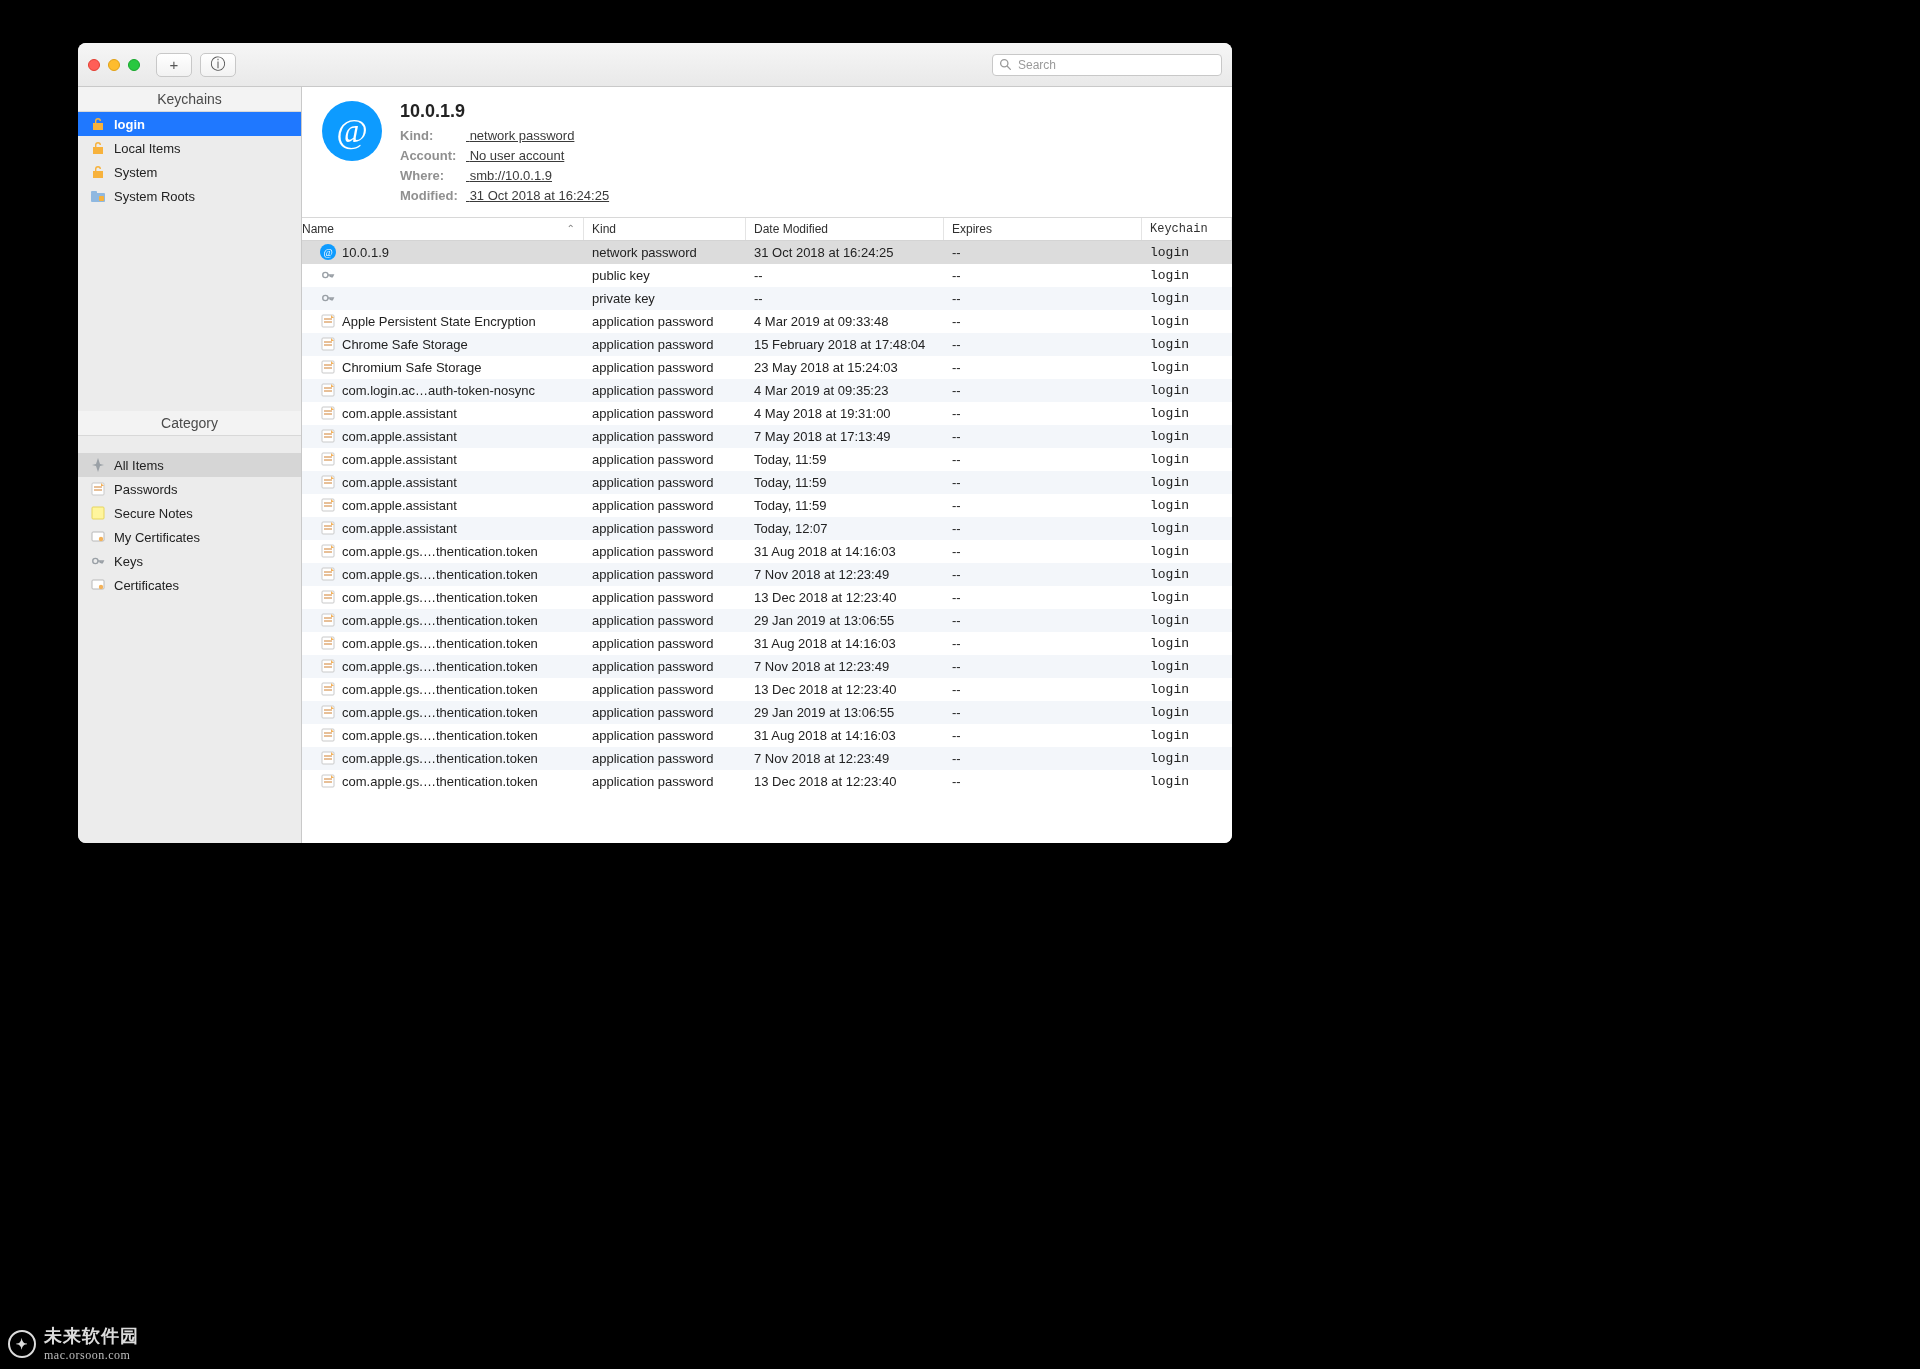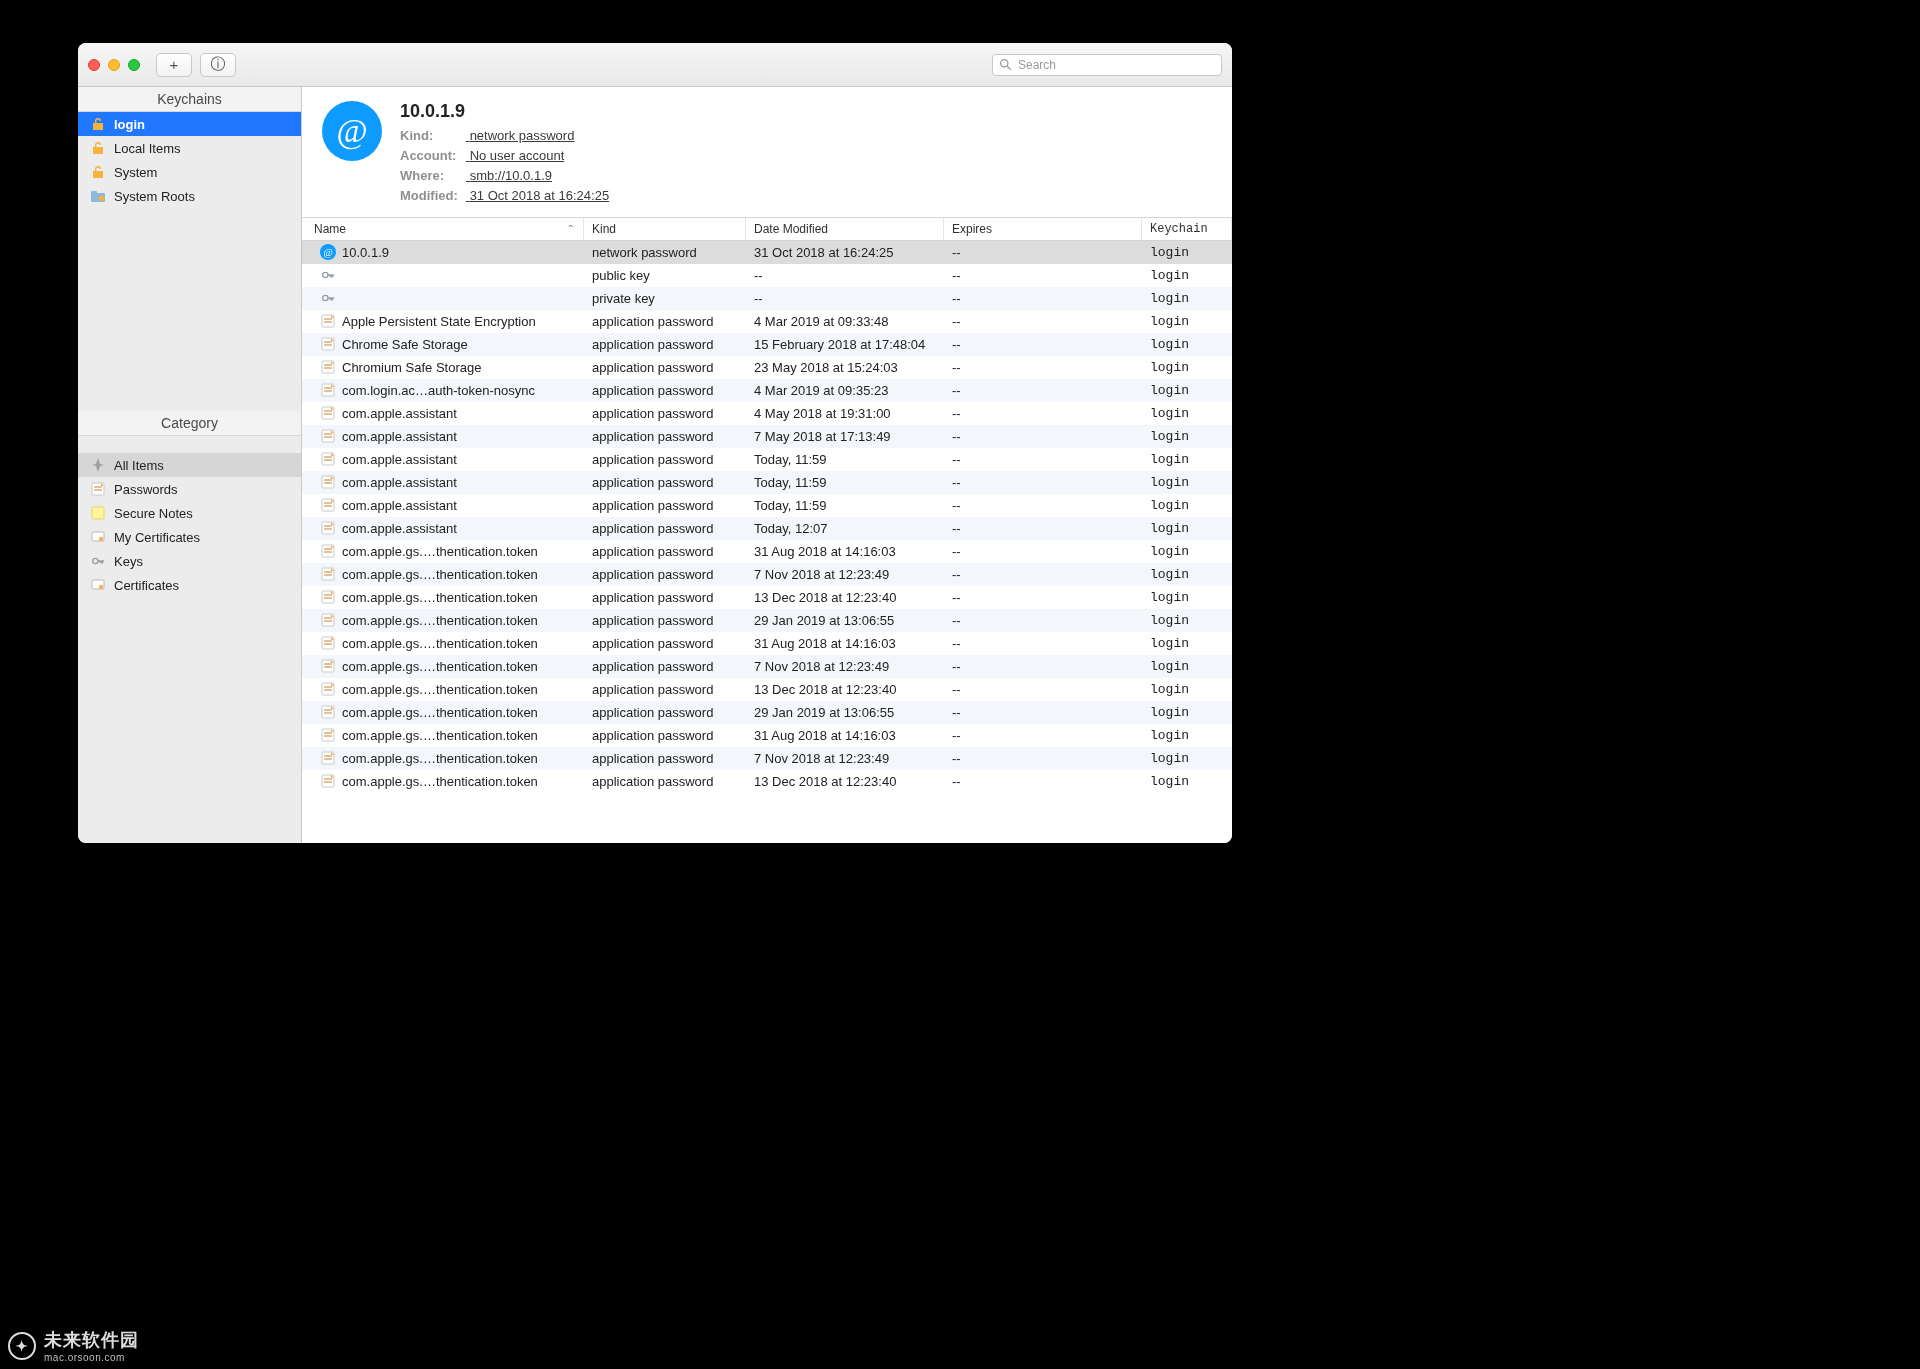--- a/index.html
+++ b/index.html
@@ -134,36 +134,36 @@
     white-space:nowrap;
     overflow:hidden; text-overflow:ellipsis;
     display:flex; align-items:center; gap:6px;
     color:#222;
   }
   .c-name { width:282px; padding-left:18px; }
   .c-kind { width:162px; }
   .c-date { width:198px; }
   .c-exp  { width:198px; }
   .c-kc   { flex:1;font-family:Liberation Mono, monospace; }
-  .th.c-name { padding-left:12px; }
+  .th.c-name { padding-left:0; }
 
   .row-icon { width:16px; height:16px; flex:0 0 16px; display:flex; align-items:center; justify-content:center; }
   .at-badge { width:16px; height:16px; border-radius:50%; background:#0d9bff; color:#fff; font-size:10px; display:flex; align-items:center; justify-content:center; font-style:italic; font-family:Georgia,serif;}
   .key-svg { width:14px;height:14px; }
   .note-svg { width:16px;height:16px; }
 
   .asc-caret { font-size:10px; color:#7c7c7c; }
 
   .watermark {
     position:absolute; left:8px; bottom:6px; color:#dcdcdc;
     display:flex; align-items:center; gap:8px; font-size:18px; font-weight:700;
     letter-spacing:1px;
   }
   .watermark .wm-logo { width:28px;height:28px;border:2px solid #dcdcdc;border-radius:50%;display:flex;align-items:center;justify-content:center; font-size:14px;}
-  .watermark small{ display:block; font-size:10px; font-weight:400; color:#bfbfbf; letter-spacing:0.5px; }
+  .watermark small{ display:block; font-size:12px; font-weight:400; color:#bfbfbf; letter-spacing:0.5px;font-family:Liberation Serif, serif; }
 </style>
 </head>
 <body>
 
 <div class="window">
   <div class="titlebar">
     <div class="traffic">
       <div class="dot red"></div>
       <div class="dot yellow"></div>
       <div class="dot green"></div>

